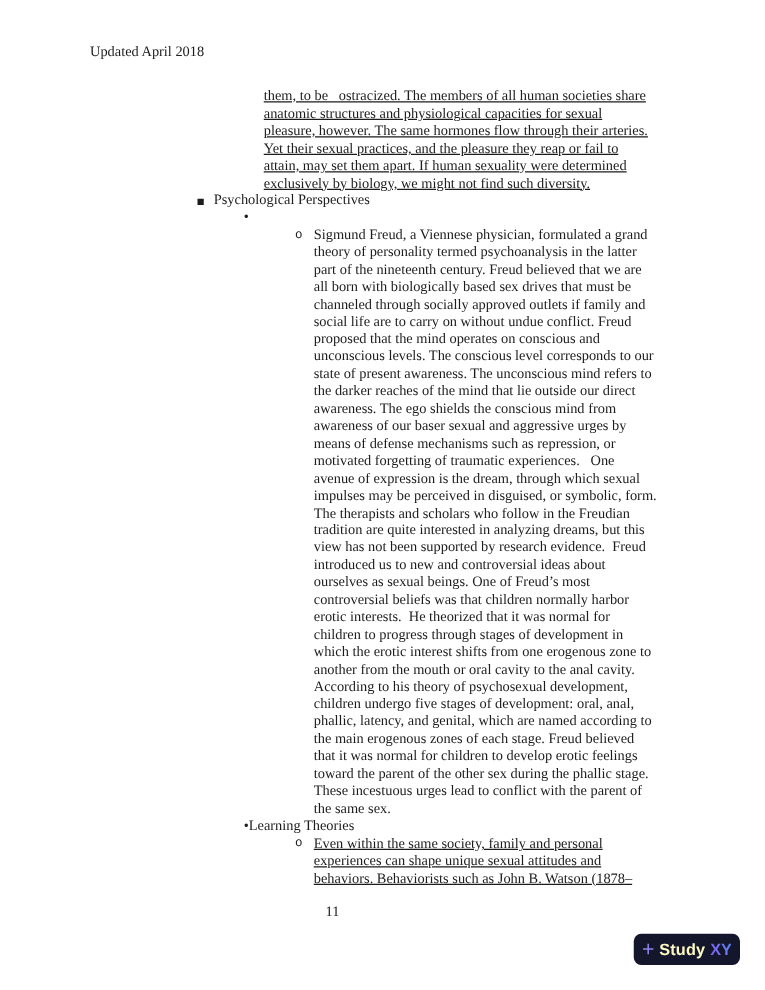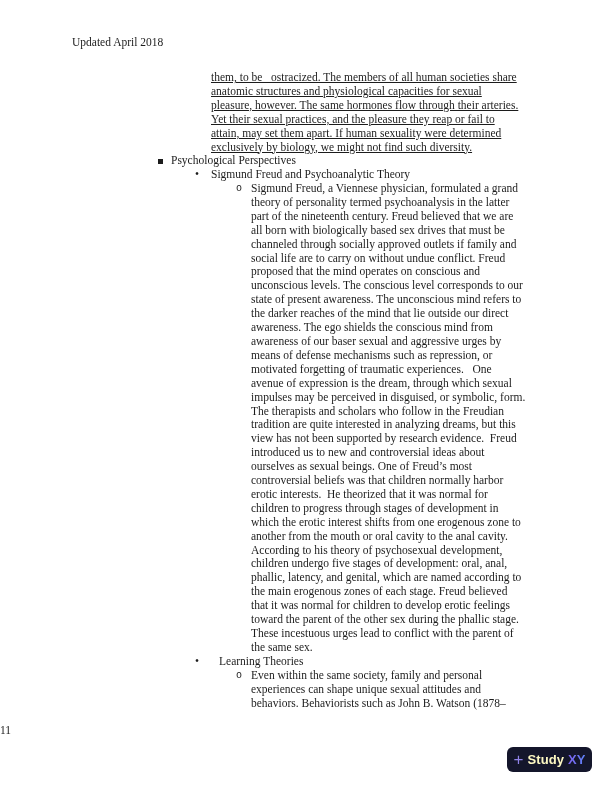--- a/index.html
+++ b/index.html
@@ -20,31 +20,31 @@
     white-space: nowrap;
   }
   .textblock {
     position: absolute;
     font-size: 11.5px;
     line-height: 13.9px;
     white-space: pre-wrap;
   }
   .intro { left: 211px; top: 71px; width: 360px; text-decoration: underline; }
   .freud-body { left: 251px; top: 182px; width: 335px; }
-  .learning-body { left: 251px; top: 669px; width: 335px; }
+  .learning-body { left: 251px; top: 669px; width: 335px; text-decoration: underline; }
   .outline-label {
     position: absolute;
     font-size: 11.5px;
     line-height: 13.9px;
     white-space: nowrap;
     text-align: right;
   }
   .l1-label { left: 171px; top: 154px; }
   .l2-label-freud { left: 211px; top: 168px; }
-  .l2-label-learning { left: 219px; top: 655px; }
+  .l2-label-learning { left: 199px; top: 655px; }
   .bullet-square {
     position: absolute;
     left: 158px;
     top: 159px;
     width: 4.5px;
     height: 4.5px;
     background: #1c1c1c;
   }
   .bullet-dot {
     position: absolute;
@@ -59,21 +59,21 @@
     font-size: 10px;
     line-height: 13.9px;
   }
   .o-freud { left: 236px; top: 182px; }
   .o-learning { left: 236px; top: 669px; }
   .page-number {
     position: absolute;
     left: 0;
     top: 724px;
     width: 532px;
-    text-align: left;
+    text-align: center;
     font-size: 11.5px;
   }
   .brand-badge {
     position: absolute;
     left: 507px;
     top: 747px;
     width: 85px;
     height: 25px;
     background: #14162b;
     border-radius: 6px;
@@ -117,21 +117,20 @@
 anatomic structures and physiological capacities for sexual
 pleasure, however. The same hormones flow through their arteries.
 Yet their sexual practices, and the pleasure they reap or fail to
 attain, may set them apart. If human sexuality were determined
 exclusively by biology, we might not find such diversity.</div>
 
   <span class="bullet-square"></span>
   <div class="outline-label l1-label">Psychological Perspectives</div>
 
   <span class="bullet-dot dot-freud">•</span>
-  <div class="outline-label l2-label-freud">Sigmund Freud and Psychoanalytic Theory</div>
 
   <span class="bullet-o o-freud">o</span>
   <div class="textblock freud-body">Sigmund Freud, a Viennese physician, formulated a grand
 theory of personality termed psychoanalysis in the latter
 part of the nineteenth century. Freud believed that we are
 all born with biologically based sex drives that must be
 channeled through socially approved outlets if family and
 social life are to carry on without undue conflict. Freud
 proposed that the mind operates on conscious and
 unconscious levels. The conscious level corresponds to our

